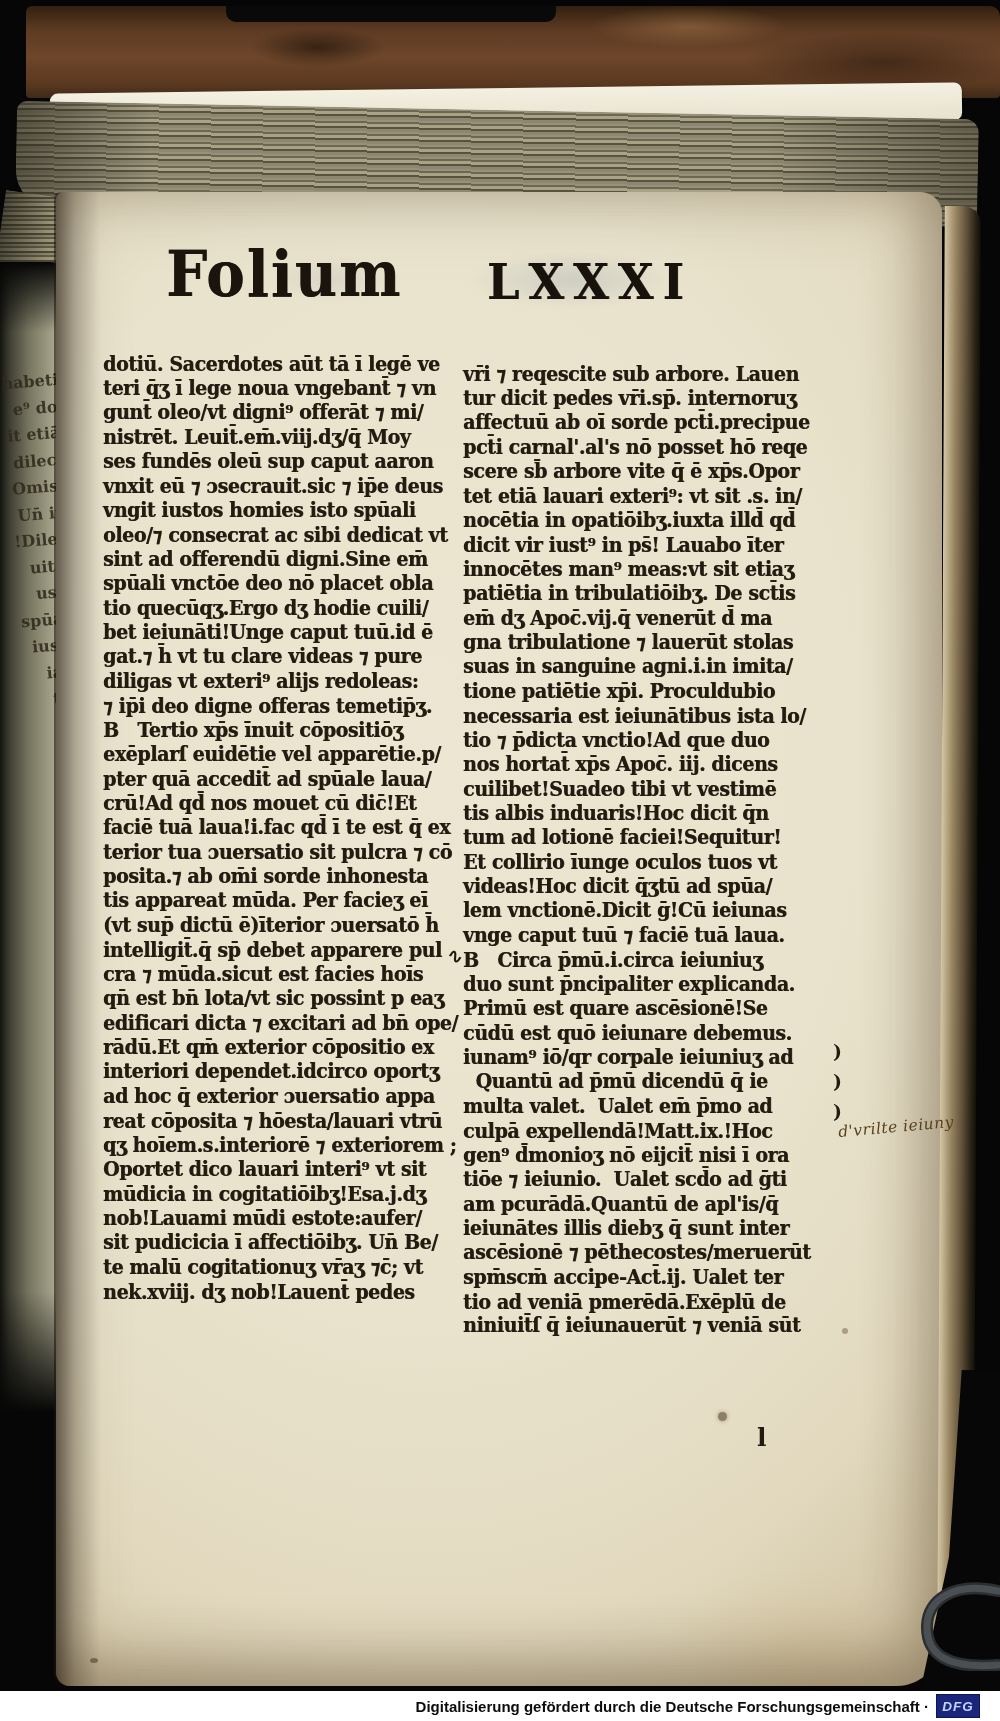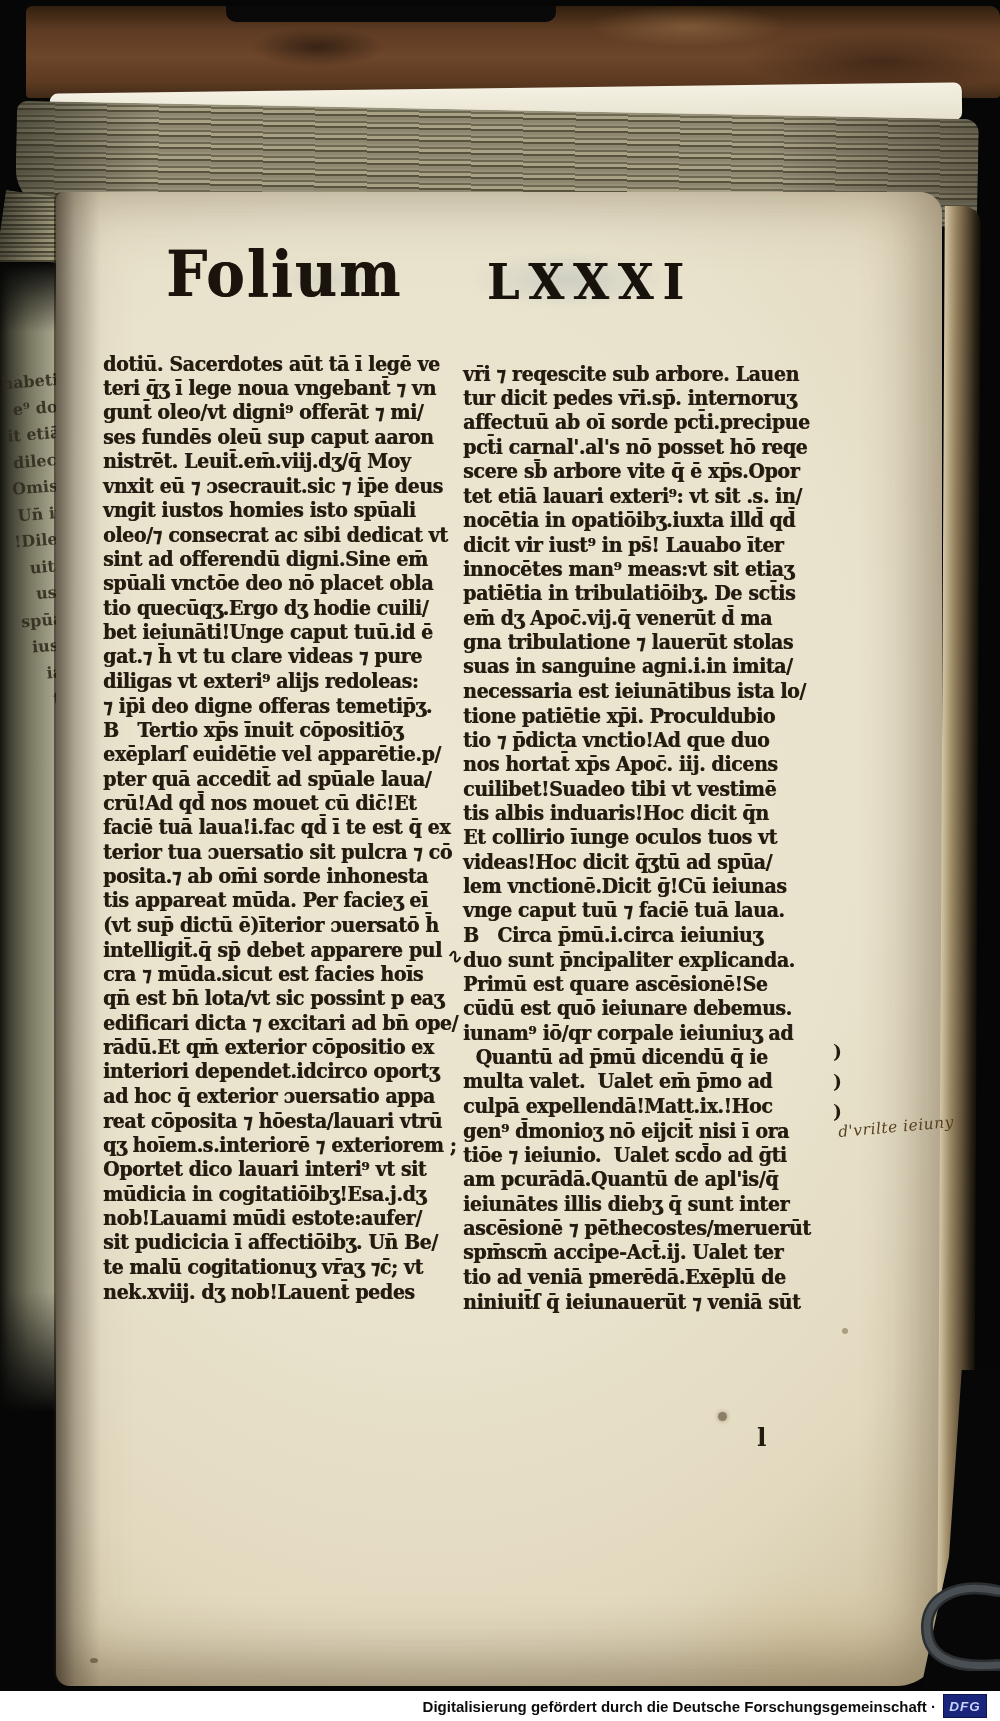--- a/index.html
+++ b/index.html
@@ -85,21 +85,21 @@
   .stain{position:absolute;border-radius:50%;}
   .stain-a{left:718px;top:1412px;width:9px;height:9px;background:rgba(70,50,25,.55);box-shadow:0 0 4px rgba(70,50,25,.4);}
   .stain-b{left:842px;top:1328px;width:6px;height:6px;background:rgba(90,65,30,.4);}
   .stain-c{left:90px;top:1658px;width:8px;height:5px;background:rgba(60,45,25,.5);}
 
   
   .clip-svg{position:absolute;left:918px;top:1575px;}
 
   
   .banner{position:absolute;left:0;bottom:0;width:1000px;height:30px;background:#ffffff;
-    display:flex;align-items:center;justify-content:flex-end;gap:7px;padding-right:13px;box-sizing:border-box;
+    display:flex;align-items:center;justify-content:flex-end;gap:7px;padding-right:20px;box-sizing:border-box;
     font-family:"Liberation Sans","DejaVu Sans",sans-serif;}
   .credit{font-size:15px;font-weight:700;color:#0c0c0c;letter-spacing:0;}
   .dfg-logo{width:42px;height:22px;background:#19267c;border:1px solid #0d1650;color:#c7d2fa;
     display:flex;align-items:center;justify-content:center;font-size:13.5px;font-weight:700;font-style:italic;
     letter-spacing:1px;}
 </style>
 </head>
 <body>
 
 <div class="scene">
@@ -150,22 +150,22 @@
 
   <div class="ghost ghost1"></div>
   <div class="ghost ghost2"></div>
   <div class="folio-title">Folium</div>
   <div class="folio-number">LXXXI</div>
 
   <div class="col col-left">
       <div class="text-line">dotiū. Sacerdotes aūt tā ī legē ve</div>
       <div class="text-line">teri q̄ʒ ī lege noua vngebant̄ ⁊ vn</div>
       <div class="text-line">gunt̄ oleo/vt digni⁹ offerāt ⁊ mi/</div>
+      <div class="text-line">nistrēt. Leuit̄.em̄.viij.dʒ/q̄ Moy</div>
       <div class="text-line">ses fundēs oleū sup caput aaron</div>
-      <div class="text-line">nistrēt. Leuit̄.em̄.viij.dʒ/q̄ Moy</div>
       <div class="text-line">vnxit eū ⁊ ɔsecrauit.sic ⁊ ip̄e deus</div>
       <div class="text-line">vngit iustos homies isto spūali</div>
       <div class="text-line">oleo/⁊ consecrat ac sibi dedicat vt</div>
       <div class="text-line">sint ad offerendū digni.Sine em̄</div>
       <div class="text-line">spūali vnctōe deo nō placet obla</div>
       <div class="text-line">tio quecūqʒ.Ergo dʒ hodie cuili/</div>
       <div class="text-line">bet ieiunāti!Unge caput tuū.id ē</div>
       <div class="text-line">gat.⁊ h̄ vt tu clare videas ⁊ pure</div>
       <div class="text-line">diligas vt exteri⁹ alijs redoleas:</div>
       <div class="text-line">⁊ ip̄i deo digne offeras temetip̄ʒ.</div>
@@ -201,26 +201,27 @@
       <div class="text-line">pct̄i carnal'.al's nō posset hō reqe</div>
       <div class="text-line">scere sb̄ arbore vite q̄ ē xp̄s.Opor</div>
       <div class="text-line">tet etiā lauari exteri⁹: vt sit .s. in/</div>
       <div class="text-line">nocētia in opatiōibʒ.iuxta illd̄ qd̄</div>
       <div class="text-line">dicit vir iust⁹ in ps̄! Lauabo īter</div>
       <div class="text-line">innocētes man⁹ meas:vt sit etiaʒ</div>
       <div class="text-line">patiētia in tribulatiōibʒ. De sct̄is</div>
       <div class="text-line">em̄ dʒ Apoc̄.vij.q̄ venerūt d̄ ma</div>
       <div class="text-line">gna tribulatione ⁊ lauerūt stolas</div>
       <div class="text-line">suas in sanguine agni.i.in imita/</div>
+      <div class="text-line">tione patiētie xp̄i. Proculdubio</div>
       <div class="text-line">necessaria est ieiunātibus ista lo/</div>
-      <div class="text-line">tione patiētie xp̄i. Proculdubio</div>
       <div class="text-line">tio ⁊ p̄dicta vnctio!Ad que duo</div>
       <div class="text-line">nos hortat̄ xp̄s Apoc̄. iij. dicens</div>
       <div class="text-line">cuilibet!Suadeo tibi vt vestimē</div>
       <div class="text-line">tis albis induaris!Hoc dicit q̄n</div>
+      <div class="text-line">tum ad lotionē faciei!Sequitur!</div>
       <div class="text-line">Et collirio īunge oculos tuos vt</div>
       <div class="text-line">videas!Hoc dicit q̄ʒtū ad spūa/</div>
       <div class="text-line">lem vnctionē.Dicit ḡ!Cū ieiunas</div>
       <div class="text-line">vnge caput tuū ⁊ faciē tuā laua.</div>
       <div class="text-line">B   Circa p̄mū.i.circa ieiuniuʒ</div>
       <div class="text-line">duo sunt p̄ncipaliter explicanda.</div>
       <div class="text-line">Primū est quare ascēsionē!Se</div>
       <div class="text-line">cūdū est quō ieiunare debemus.</div>
       <div class="text-line">iunam⁹ iō/qr corpale ieiuniuʒ ad</div>
       <div class="text-line">  Quantū ad p̄mū dicendū q̄ ie</div>

